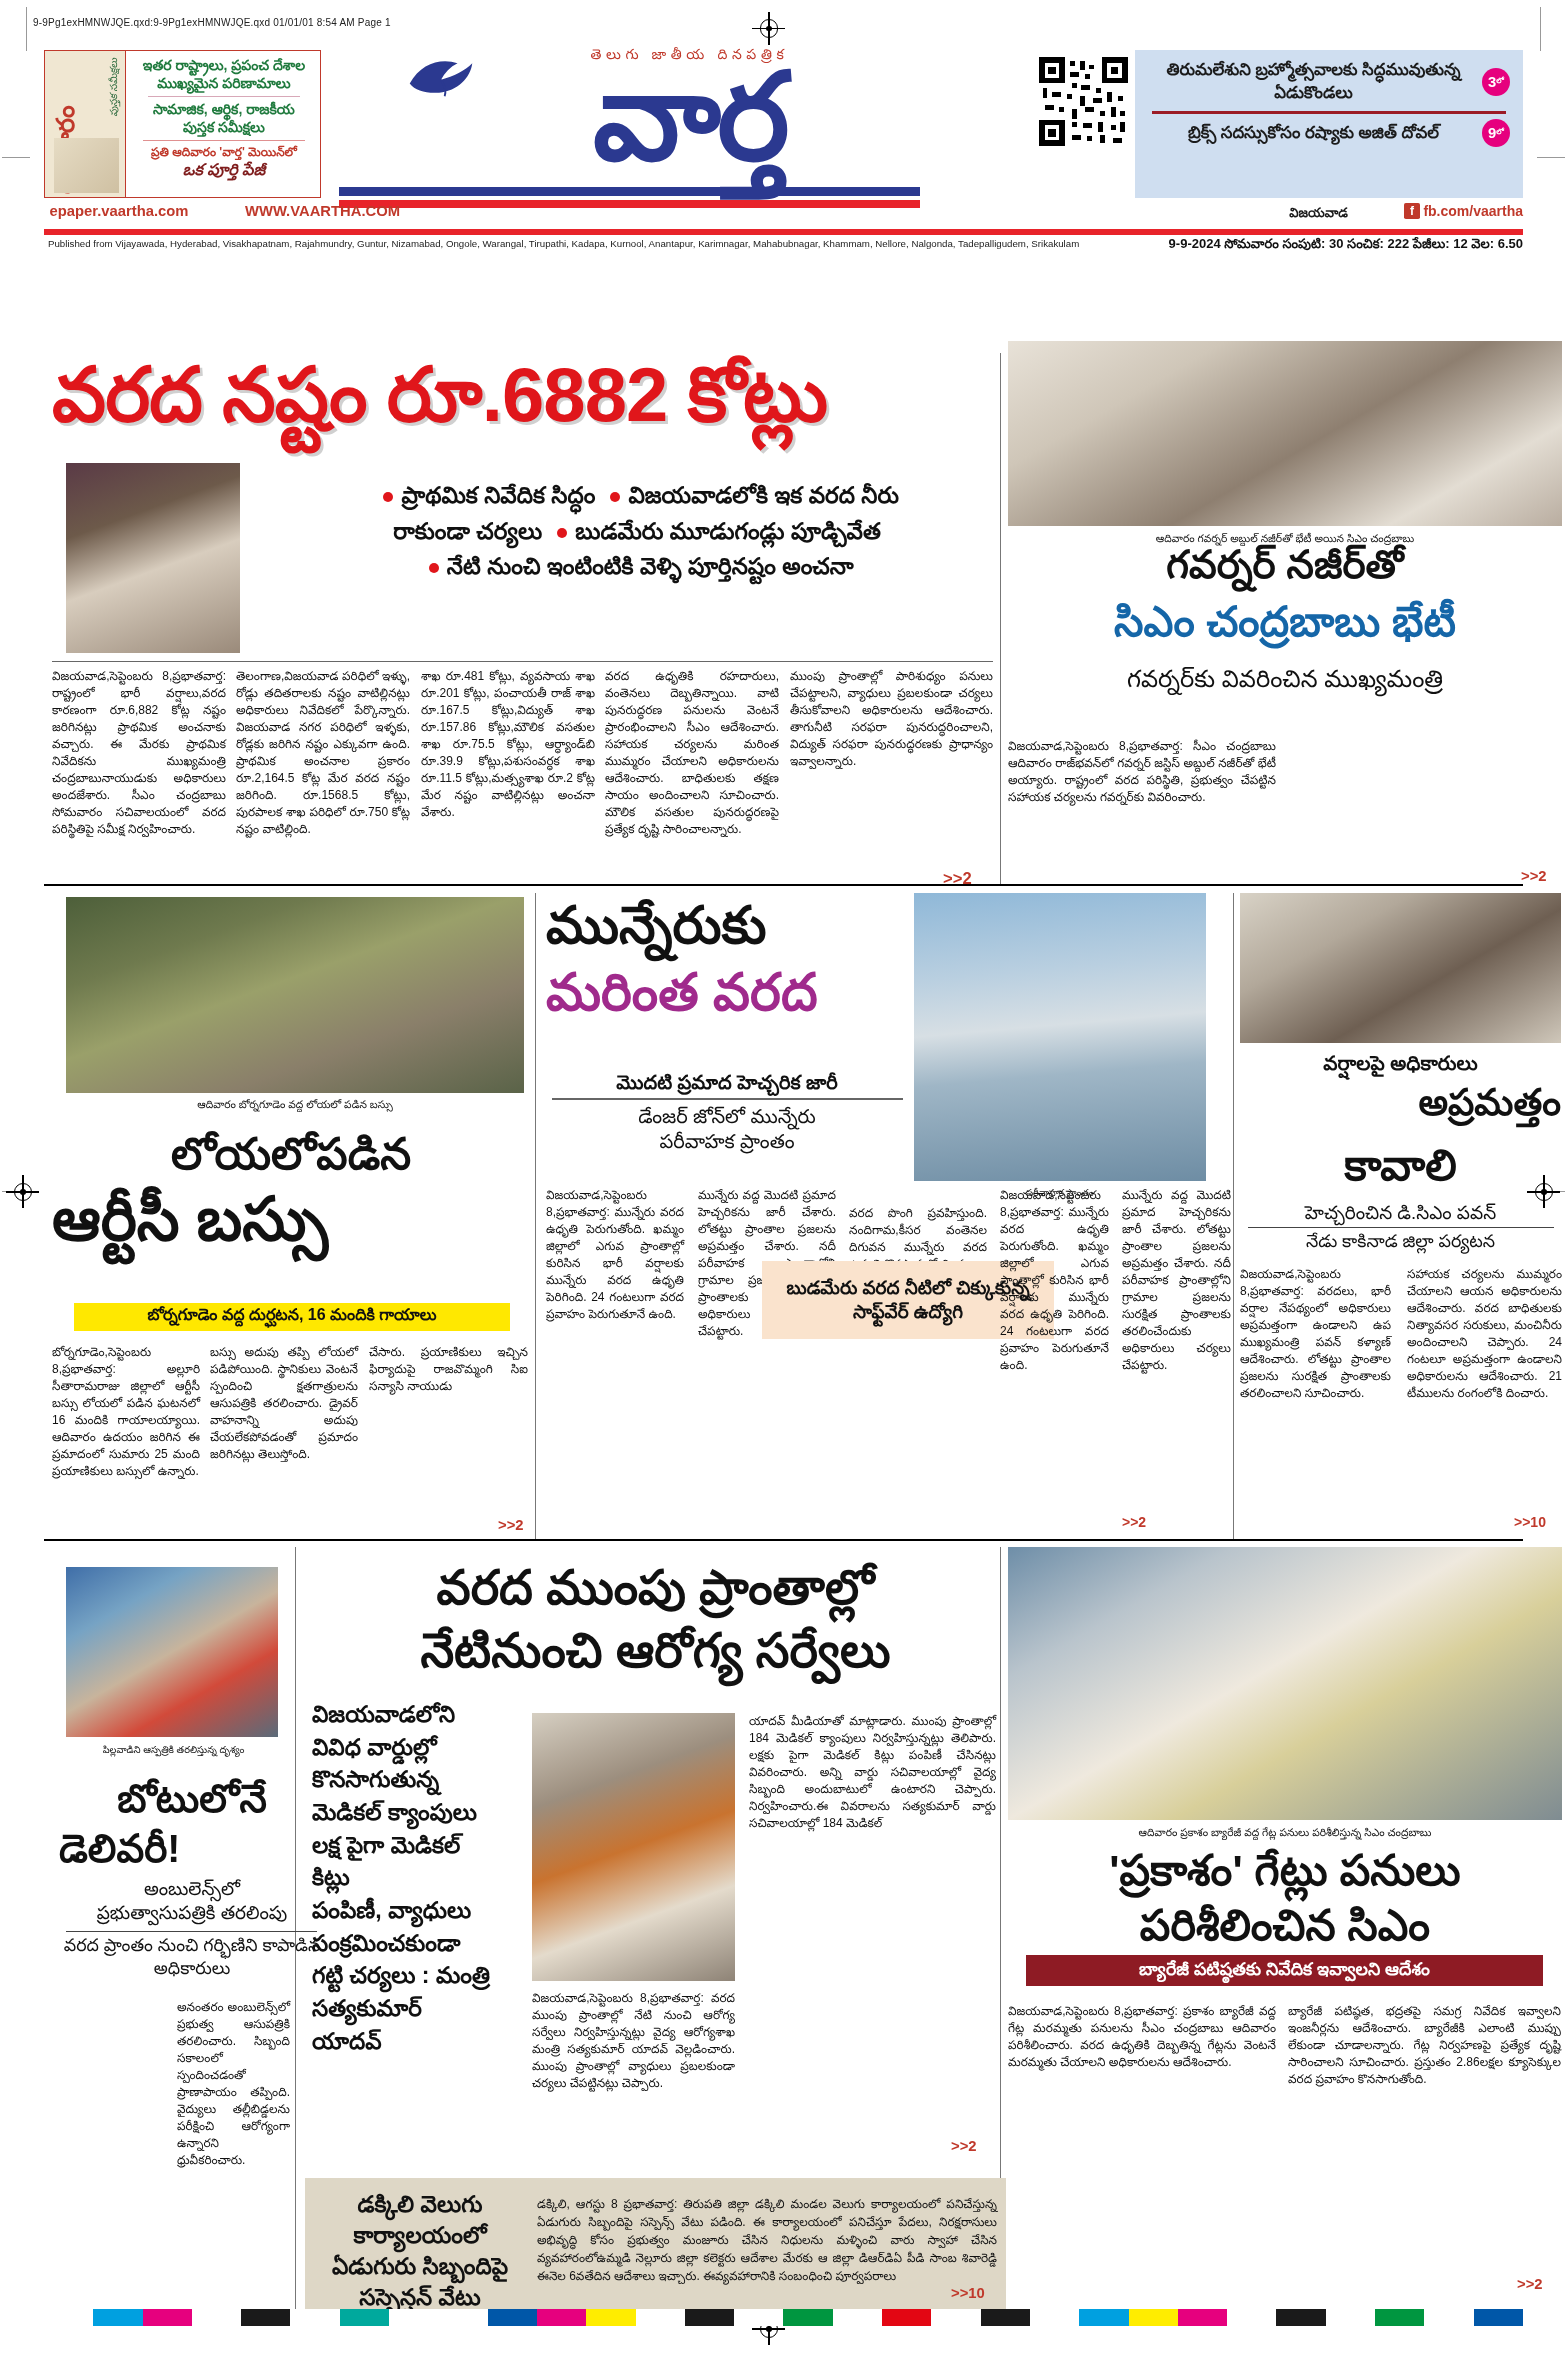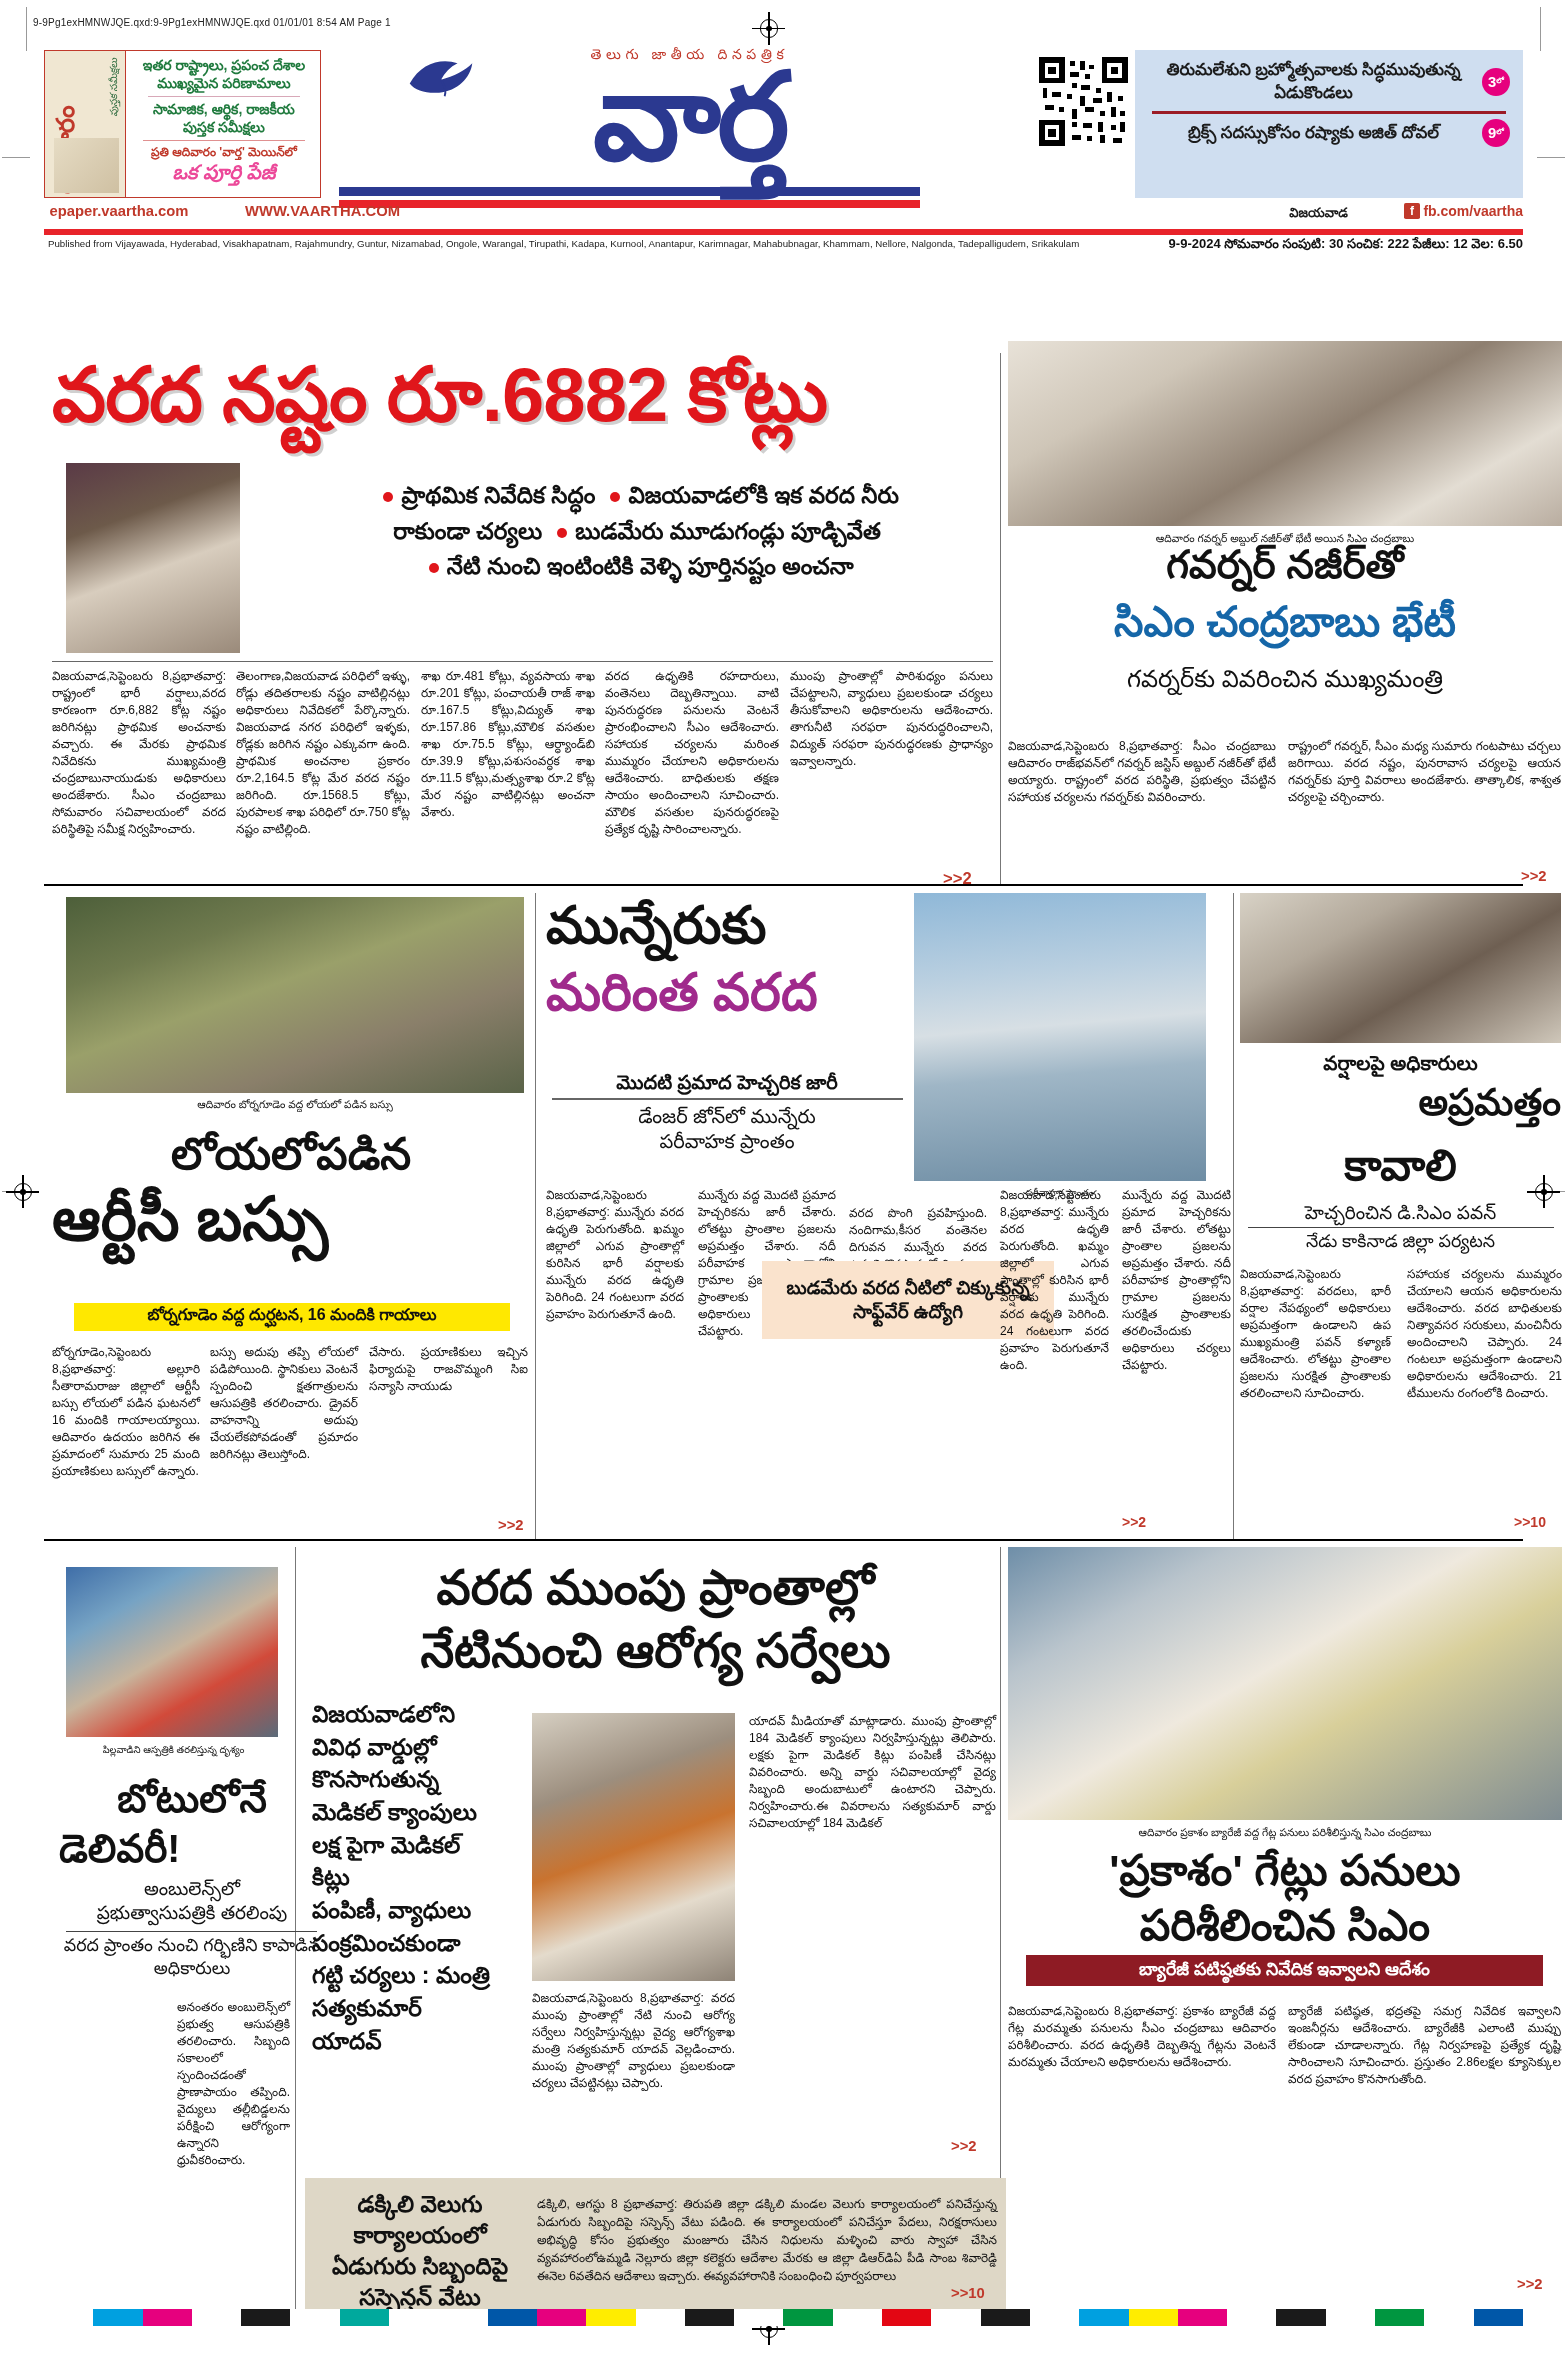--- a/index.html
+++ b/index.html
@@ -53,21 +53,21 @@
      background:linear-gradient(135deg,#e6dcc4 0%,#d8cbb0 60%,#cfc0a2 100%); }
   .promo-lines {
     flex:1; padding:5.5px 5.5px 1.8px 7.4px; text-align:center;
     display:flex; flex-direction:column; justify-content:flex-start; gap:0.9px;
   }
   .promo-lines .l1 { color:#1f7a3d; font-size:14px; font-weight:bold; line-height:1.25; }
   .promo-hr { height:0.9px; background:#d8a8b8; margin:2.8px 14.8px; }
   .promo-lines .l2 { color:#1f7a3d; font-size:14px; font-weight:bold; line-height:1.25; }
   .promo-hr2 { height:0.9px; background:#e09090; margin:2.8px 9.2px; }
   .promo-lines .l3 { color:#c0392b; font-size:12px; font-weight:bold; line-height:1.25;}
-  .promo-lines .l4 { color:#ec4899; font-size:20px; font-weight:bold; font-style:italic; }
+  .promo-lines .l4 { color:#7f1d1d; font-size:16px; font-weight:bold; font-style:italic; }
 
   .logo-block { position:absolute; left:295px; top:-3.7px; width:701px; text-align:center; }
   .logo-tag { color:#c0392b; font-size:14px; letter-spacing:4.6px; font-weight:normal; }
   .logo-word {
     color:#2b3990; font-size:122px; font-weight:bold; line-height:.9;
     letter-spacing:-3.7px; margin-top:-3.7px;
   }
   .logo-bird {
     position:absolute; left:360px; top:3.7px; width:74px; height:46px;
   }
@@ -365,21 +365,20 @@
        background:linear-gradient(150deg,#e8e2d8 0%,#cfc6b8 25%,#8e7f70 55%,#e3ddd3 80%,#b9ada0 100%);"></div>
   <div class="cap" style="left:1008px; top:532px; width:554px;">ఆదివారం గవర్నర్ అబ్దుల్ నజీర్‌తో భేటీ అయిన సిఎం చంద్రబాబు</div>
 
   <div class="gov-head1">గవర్నర్ నజీర్‌తో</div>
   <div class="gov-head2">సిఎం చంద్రబాబు భేటీ</div>
   <div class="gov-sub">
     <div>గవర్నర్‌కు వివరించిన ముఖ్యమంత్రి</div>
   </div>
 
   <div class="body-col" style="left:1008px; top:738px; width:268px;">విజయవాడ,సెప్టెంబరు 8,ప్రభాతవార్త: సీఎం చంద్రబాబు ఆదివారం రాజ్‌భవన్‌లో గవర్నర్ జస్టిస్ అబ్దుల్ నజీర్‌తో భేటీ అయ్యారు. రాష్ట్రంలో వరద పరిస్థితి, ప్రభుత్వం చేపట్టిన సహాయక చర్యలను గవర్నర్‌కు వివరించారు.</div>
-  <div class="body-col" style="left:1288px; top:738px; width:273px;">రాష్ట్రంలో గవర్నర్, సీఎం మధ్య సుమారు గంటపాటు చర్చలు జరిగాయి. వరద నష్టం, పునరావాస చర్యలపై ఆయన గవర్నర్‌కు పూర్తి వివరాలు అందజేశారు. తాత్కాలిక, శాశ్వత చర్యలపై చర్చించారు.</div>
   <div style="position:absolute; left:1521px; top:868px; font-size:14.8px;" class="jump">&gt;&gt;2</div>
 
   <div class="rule-h" style="left:44px; top:884px; width:1479px; height:1.8px; background:#000;"></div>
 
   <div class="photo" style="left:66px; top:897px; width:458px; height:196px;
        background:linear-gradient(160deg,#4d5f3a 0%,#6f7a4e 25%,#9aa06a 45%,#8a7f6a 70%,#5a6348 100%);"></div>
   <div class="cap" style="left:66px; top:1098px; width:458px;">ఆదివారం బోర్నగూడెం వద్ద లోయలో పడిన బస్సు</div>
   <div class="bus-head1">లోయలోపడిన</div>
   <div class="bus-head2">ఆర్టీసీ బస్సు</div>
   <div class="bus-strap">బోర్నగూడెం వద్ద దుర్ఘటన, 16 మందికి గాయాలు</div>

